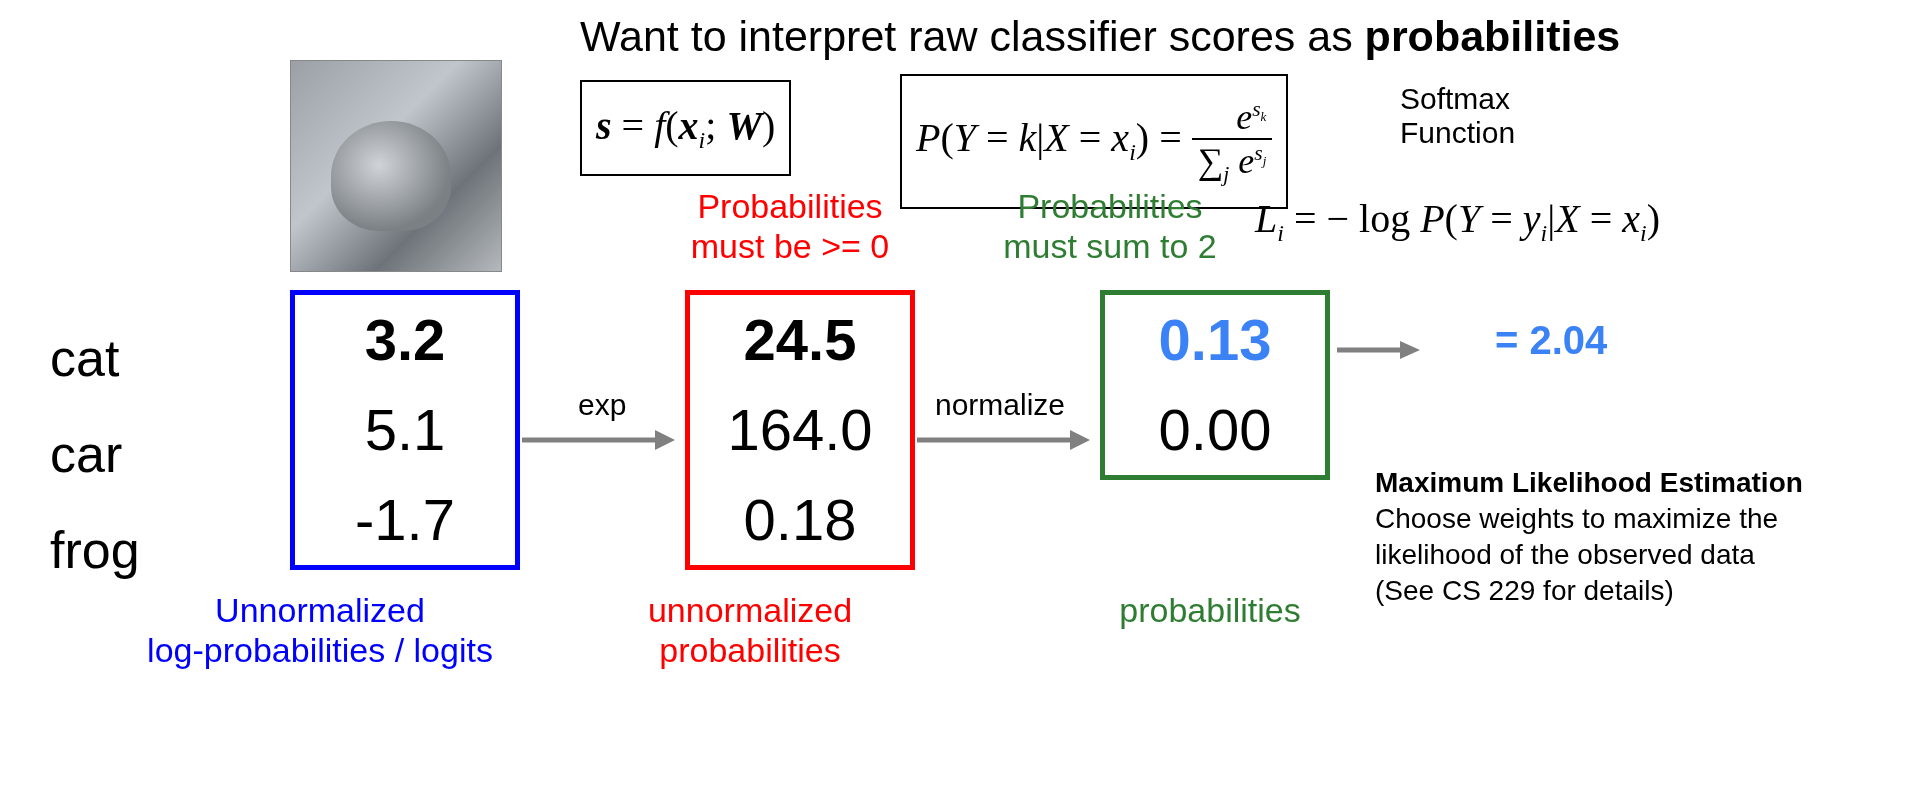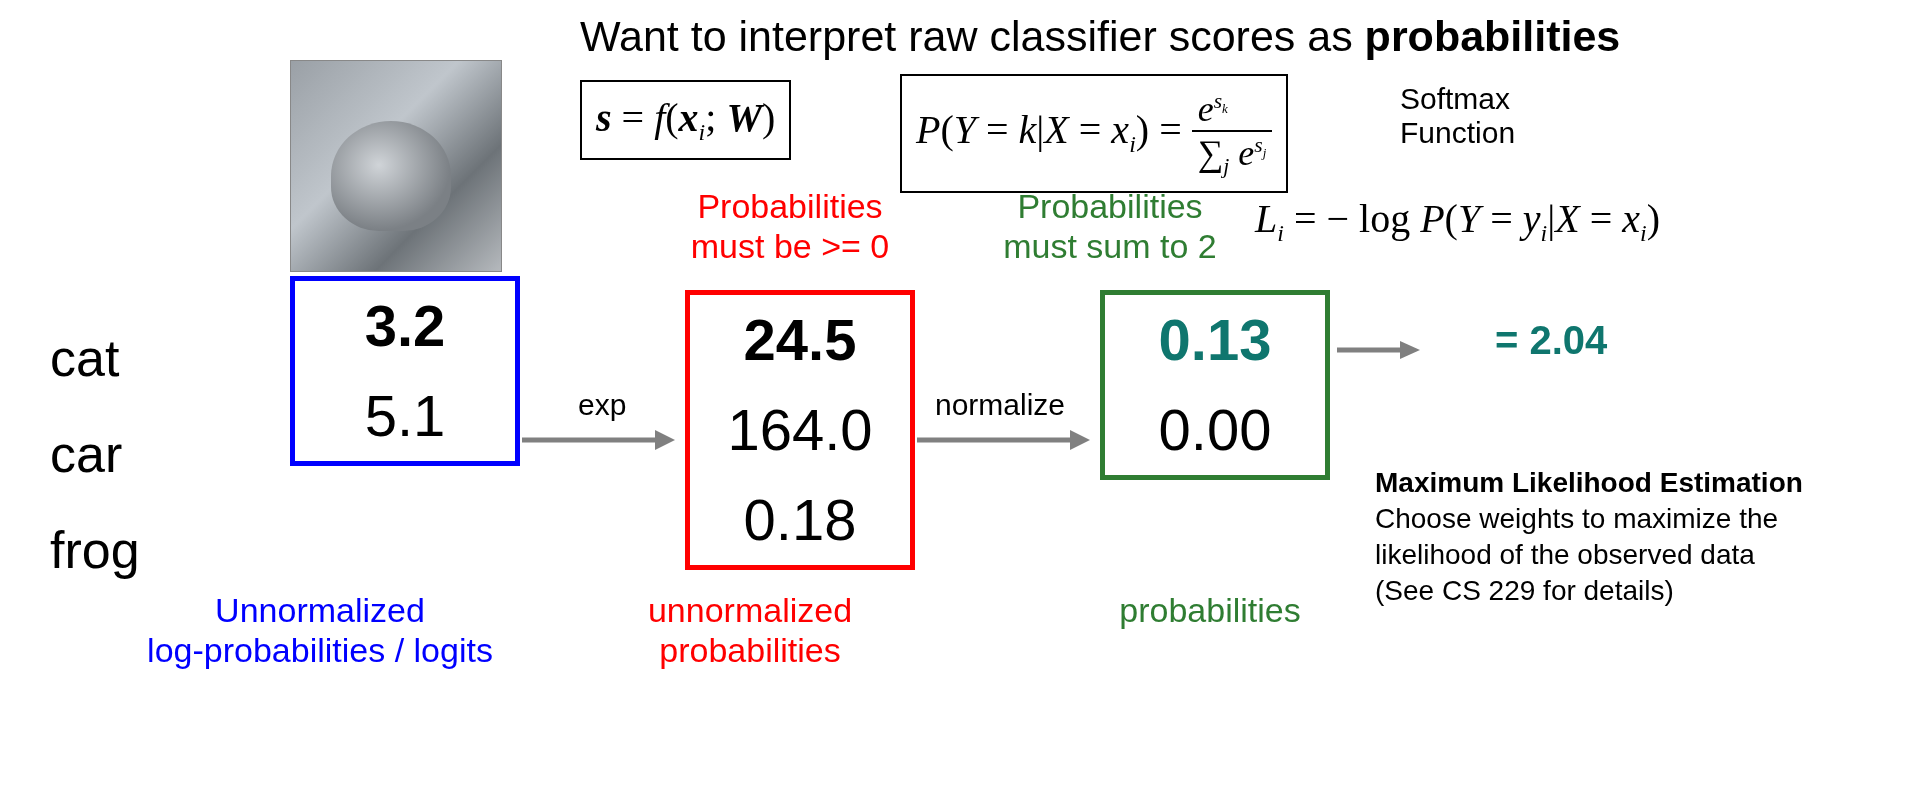--- a/index.html
+++ b/index.html
@@ -1,37 +1,37 @@
 <!DOCTYPE html>
 <html><head>
 <meta charset="utf-8">
 <style>
   html,body{margin:0;padding:0;width:1920px;height:802px;background:#fff;font-family:Arial,Helvetica,sans-serif;color:#000;overflow:hidden}
   .abs{position:absolute}
   .title{font-size:43px}
   .title b{font-weight:900}
-  .eqbox{border:2px solid #000;padding:12px 14px;background:#fff}
+  .eqbox{border:2px solid #000;padding:20px 14px;background:#fff}
   .eq{font-family:'Times New Roman',serif;font-size:40px;font-style:italic}
   .eq .up{font-style:normal}
   sub{font-size:0.6em}
   sup{font-size:0.6em}
-  .frac{display:inline-block;vertical-align:middle;text-align:left;font-size:0.9em}
+  .frac{display:inline-block;vertical-align:middle;text-align:right;font-size:0.9em}
   .frac .num{display:block;border-bottom:2px solid #000;padding:0 6px}
   .frac .den{display:block;padding:0 6px}
   .labels{font-size:52px;line-height:96px}
   .box{border-width:5px;border-style:solid;text-align:center;width:220px}
   .box .row{font-size:58px;line-height:90px}
   .bold{font-weight:900}
   .blue{color:#0000ff}
   .red{color:#ff0000}
   .red-br{border-color:#ff0000}
   .blue-br{border-color:#0000ff}
   .green{color:#2f7d32}
   .green-br{border-color:#2f7d32}
-  .purple{color:#0f766e}
+  .purple{color:#3b82f6}
   .cap{font-size:34px;text-align:center;line-height:40px}
   .note{font-size:28px;line-height:36px}
   .arrow-line{stroke:#808080;stroke-width:5;fill:none}
   .arrow-head{fill:#808080}
   .arrlabel{font-size:30px}
   .catimg{width:210px;height:210px;background:linear-gradient(135deg,#9aa0a6 0%,#c0c6cc 40%,#6d7378 70%,#b5b9bd 100%);border:1px solid #888;position:relative;overflow:hidden}
   .catimg::after{content:"";position:absolute;left:40px;top:60px;width:120px;height:110px;background:radial-gradient(ellipse at 40% 40%,#d0d4d8 0%,#7b8085 70%);border-radius:50% 50% 40% 40%}
 </style>
 </head>
 <body>
@@ -74,23 +74,24 @@
     <i>L</i><sub>i</sub> <span class="up">= −</span> <span class="up">log</span> <i>P</i><span class="up">(</span><i>Y</i> <span class="up">=</span> <i>y</i><sub>i</sub><span class="up">|</span><i>X</i> <span class="up">=</span> <i>x</i><sub>i</sub><span class="up">)</span>
   </span>
 </div>
 
 <div class="abs labels" style="left:50px;top:310px">
   <div>cat</div>
   <div>car</div>
   <div>frog</div>
 </div>
 
-<div class="abs box blue-br" style="left:290px;top:276px">
+<div class="abs box blue-br" style="left:290px;top:290px">
   <div class="row bold">3.2</div>
   <div class="row">5.1</div>
+  <div class="row">-1.7</div>
 </div>
 <div class="abs blue cap" style="left:110px;top:590px;width:420px">
   <div>Unnormalized</div>
   <div>log-probabilities / logits</div>
 </div>
 
 <svg class="abs" style="left:520px;top:420px" width="155" height="40">
   <line class="arrow-line" x1="2" y1="20" x2="135" y2="20"></line>
   <polygon class="arrow-head" points="135,10 155,20 135,30"></polygon>
 </svg>

